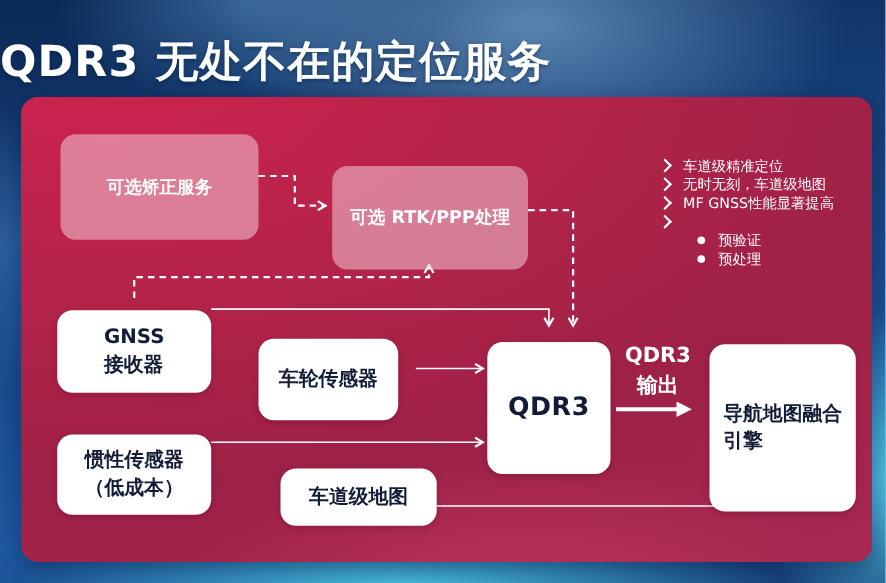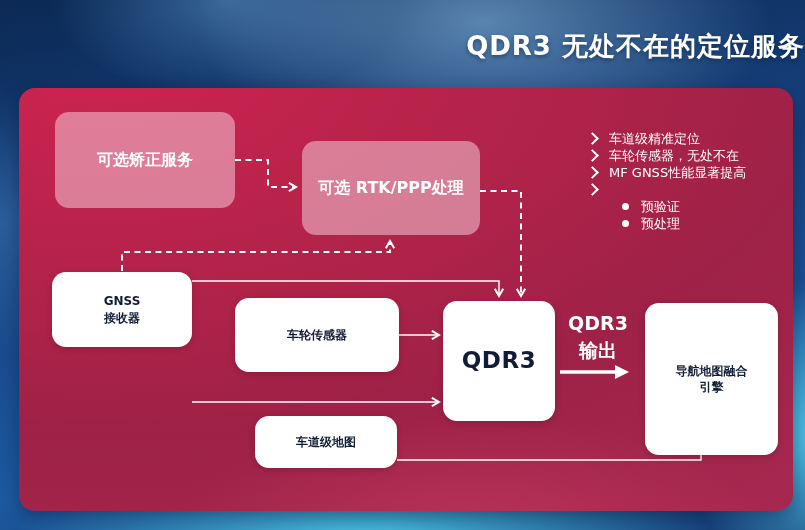--- a/index.html
+++ b/index.html
@@ -8,46 +8,46 @@
     font-family:"DejaVu Sans","Liberation Sans",sans-serif;
     background:
       radial-gradient(55% 42% at 60% 4%, rgba(150,200,238,0.55), rgba(150,200,238,0) 65%),
       radial-gradient(35% 30% at 28% 0%, rgba(95,155,210,0.50), rgba(95,155,210,0) 62%),
       radial-gradient(45% 40% at 0% 42%, rgba(70,130,198,0.45), rgba(70,130,198,0) 62%),
       radial-gradient(60% 18% at 45% 101%, rgba(80,212,238,0.85), rgba(80,212,238,0) 72%),
       radial-gradient(22% 40% at 101% 82%, rgba(85,205,236,0.90), rgba(85,205,236,0) 72%),
       linear-gradient(172deg, #0b2954 0%, #143c74 28%, #1a4c8e 55%, #1d5aa0 78%, #173f77 100%);
   }
   .page-title{
-    position:absolute;top:29px;left:0;right:0;text-align:right;
-    color:#fff;font-size:26px;font-weight:bold;letter-spacing:1px;
+    position:absolute;top:29px;left:0;right:0;text-align:left;
+    color:#fff;font-size:39px;font-weight:bold;letter-spacing:1px;
     text-shadow:0 2px 4px rgba(0,20,50,0.45);
   }
   .panel{
     position:absolute;left:19px;top:88px;width:774px;height:423px;border-radius:16px;
     background:
       radial-gradient(55% 45% at 58% 108%, rgba(224,74,112,0.38), rgba(224,74,112,0) 70%),
       radial-gradient(140% 130% at 10% -5%, #cd2350 0%, #b22349 40%, #9e2147 68%, #a62850 100%);
     box-shadow:0 6px 18px rgba(0,10,40,0.35);
   }
   .connectors{position:absolute;left:0;top:0;width:805px;height:530px;pointer-events:none;}
   .node{
     position:absolute;display:flex;align-items:center;justify-content:center;
-    text-align:center;border-radius:14px;white-space:pre-line;font-weight:bold;
+    border-radius:14px;white-space:pre-line;font-weight:bold;margin-top:10px;
   }
   .ghost{background:rgba(250,215,227,0.50);color:#fff;font-size:16px;}
-  .wbox{background:#ffffff;color:#121c36;font-size:12px;line-height:1.35;
+  .wbox{background:#ffffff;color:#121c36;font-size:18px;line-height:1.35;
         box-shadow:0 2px 6px rgba(70,0,25,0.25);}
   .qdr3{font-size:23px;letter-spacing:0.5px;}
   .out-label{
     position:absolute;left:556px;top:310px;width:84px;text-align:center;
     color:#fff;font-weight:bold;font-size:19px;line-height:1.4;white-space:pre-line;
   }
   .features{position:absolute;left:586px;top:130px;color:#fff;font-size:13px;}
-  .features ul{list-style:none;margin:0;padding:0;}
+  .features ul{list-style:none;margin:12px;padding:0;}
   .features li{display:flex;align-items:center;height:17px;}
   .chev{
     width:7px;height:7px;border-top:2px solid #fff;border-right:2px solid #fff;
     transform:rotate(45deg);margin:0 12px 0 2px;flex:0 0 auto;
   }
   .sub{margin-left:34px;}
   .dot{width:7px;height:7px;border-radius:50%;background:#fff;margin:0 12px 0 2px;flex:0 0 auto;}
 </style>
 </head>
 <body>
@@ -77,42 +77,44 @@
     <path d="M560,372 H618" fill="none" stroke="#ffffff" stroke-width="3.5" marker-end="url(#headBig)"></path>
   </svg>
 
   <div class="node ghost" style="left:55px;top:112px;width:180px;height:96px;">可选矫正服务</div>
 
   <div class="node ghost" style="left:302px;top:141px;width:178px;height:94px;">可选 RTK/PPP处理</div>
 
   <div class="node wbox" style="left:52px;top:272px;width:140px;height:75px;">GNSS
 接收器</div>
 
-  <div class="node wbox" style="left:235px;top:298px;width:164px;height:74px;">车轮传感器</div>
+  <div class="node wbox" style="left:235px;top:298px;width:127px;height:74px;">车轮传感器</div>
 
+  <div class="node wbox" style="left:52px;top:385px;width:140px;height:73px;">惯性传感器
+（低成本）</div>
 
   <div class="node wbox" style="left:255px;top:416px;width:142px;height:52px;">车道级地图</div>
 
   <div class="node wbox qdr3" style="left:443px;top:301px;width:112px;height:120px;">QDR3</div>
 
   <div class="node wbox" style="left:645px;top:303px;width:133px;height:152px;">导航地图融合
 引擎</div>
 
   <div class="out-label">QDR3
 输出</div>
 
   <div class="features">
     <ul>
       <li>
         <span class="chev"></span>
         <span>车道级精准定位</span>
       </li>
       <li>
         <span class="chev"></span>
-        <span>车轮传感器，无处不在</span>
+        <span>无时无刻，车道级地图</span>
       </li>
       <li>
         <span class="chev"></span>
         <span>MF GNSS性能显著提高</span>
       </li>
       <li>
         <span class="chev"></span>
       </li>
       <li class="sub">
         <span class="dot"></span>

